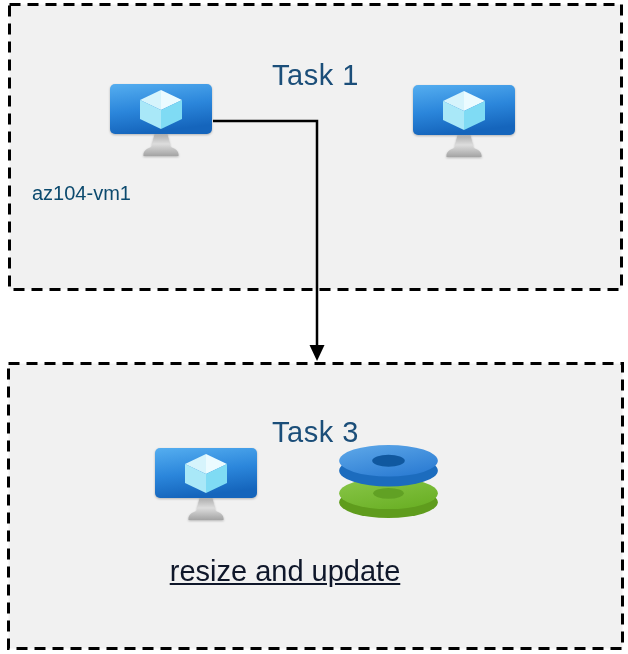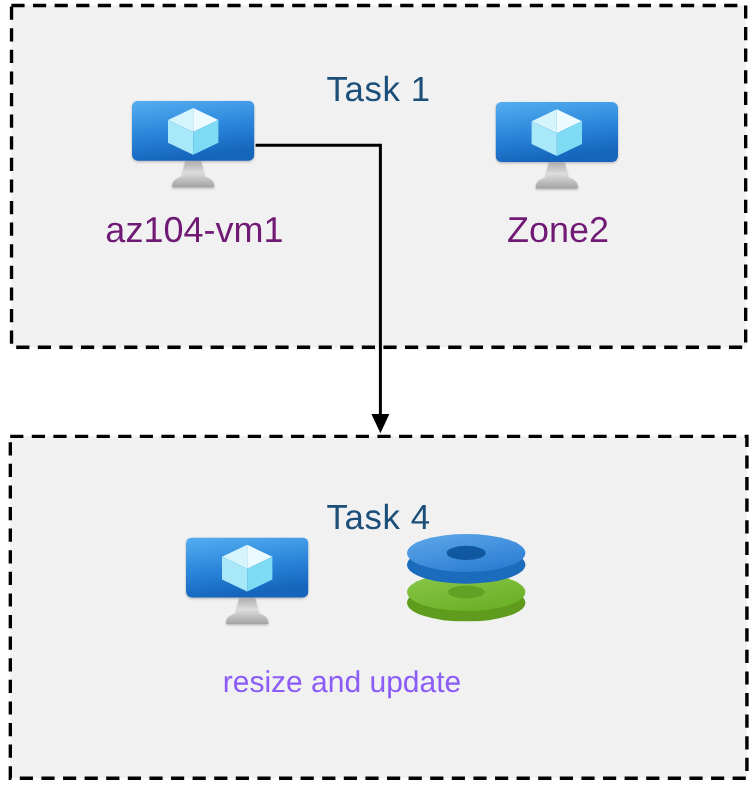--- a/index.html
+++ b/index.html
@@ -22,31 +22,31 @@
     width: 100%;
     text-align: center;
     font-size: 29px;
     color: #1B4E79;
     letter-spacing: 0.5px;
     margin-top: 30px;
   }
   .vm-label {
     position: absolute;
     width: 260px;
-    text-align: center;
-    font-size: 30px;
+    font-size: 20px;
     line-height: 36px;
-    color: #701a75;
+    color: #0c4a6e;
   }
   .caption {
     position: absolute;
     width: 360px;
     text-align: center;
-    font-size: 25px;
-    color: #8b5cf6;
+    font-size: 29px;
+    color: #0f172a;
+    text-decoration: underline;
   }
   .icon-abs { position: absolute; }
   .vm-svg { filter: drop-shadow(0 1px 1px rgba(0,0,0,0.25)); }
   #arrow-layer {
     position: absolute;
     left: 0; top: 0;
     width: 628px; height: 654px;
     pointer-events: none;
     z-index: 5;
   }
@@ -105,30 +105,29 @@
         <polygon points="51,6 72,16 51,26" fill="#EBFBFF"></polygon>
         <polygon points="30,16 51,26 51,45 30,35" fill="#A9E8F8"></polygon>
         <polygon points="72,16 51,26 51,45 72,35" fill="#7FDBF4"></polygon>
       </g>
     </svg>
 
     <div class="vm-label" style="left:24px; top:172px;">
       <div>az104-vm1</div>
     </div>
     <div class="vm-label" style="left:327px; top:172px;">
-      <div>Zone2</div>
     </div>
   </div>
 
   <div class="task-box" style="left:7px; top:362px; width:617px; height:288px;">
     <svg class="box-border-svg" width="617" height="288">
       <rect x="1.5" y="1.5" width="614" height="285" fill="#F1F1F1" stroke="#000000" stroke-width="3" stroke-dasharray="11 7"></rect>
     </svg>
 
-    <div class="task-title" style="top:24px;">Task 4</div>
+    <div class="task-title" style="top:24px;">Task 3</div>
 
     <svg class="icon-abs vm-svg" style="left:148px; top:86px;" width="102" height="73" viewBox="0 0 102 73">
       <path d="M44.5,50 L57.5,50 L60.5,63 C66,64.5 68.5,67.5 68.5,70.5 L68.5,72 L33.5,72 L33.5,70.5 C33.5,67.5 36,64.5 41.5,63 Z" fill="url(#gradStand)"></path>
       <rect x="0" y="0" width="102" height="50" rx="5" fill="url(#gradMon)"></rect>
       <g>
         <polygon points="51,6 30,16 51,26" fill="#D6F4FC"></polygon>
         <polygon points="51,6 72,16 51,26" fill="#EBFBFF"></polygon>
         <polygon points="30,16 51,26 51,45 30,35" fill="#A9E8F8"></polygon>
         <polygon points="72,16 51,26 51,45 72,35" fill="#7FDBF4"></polygon>
       </g>

